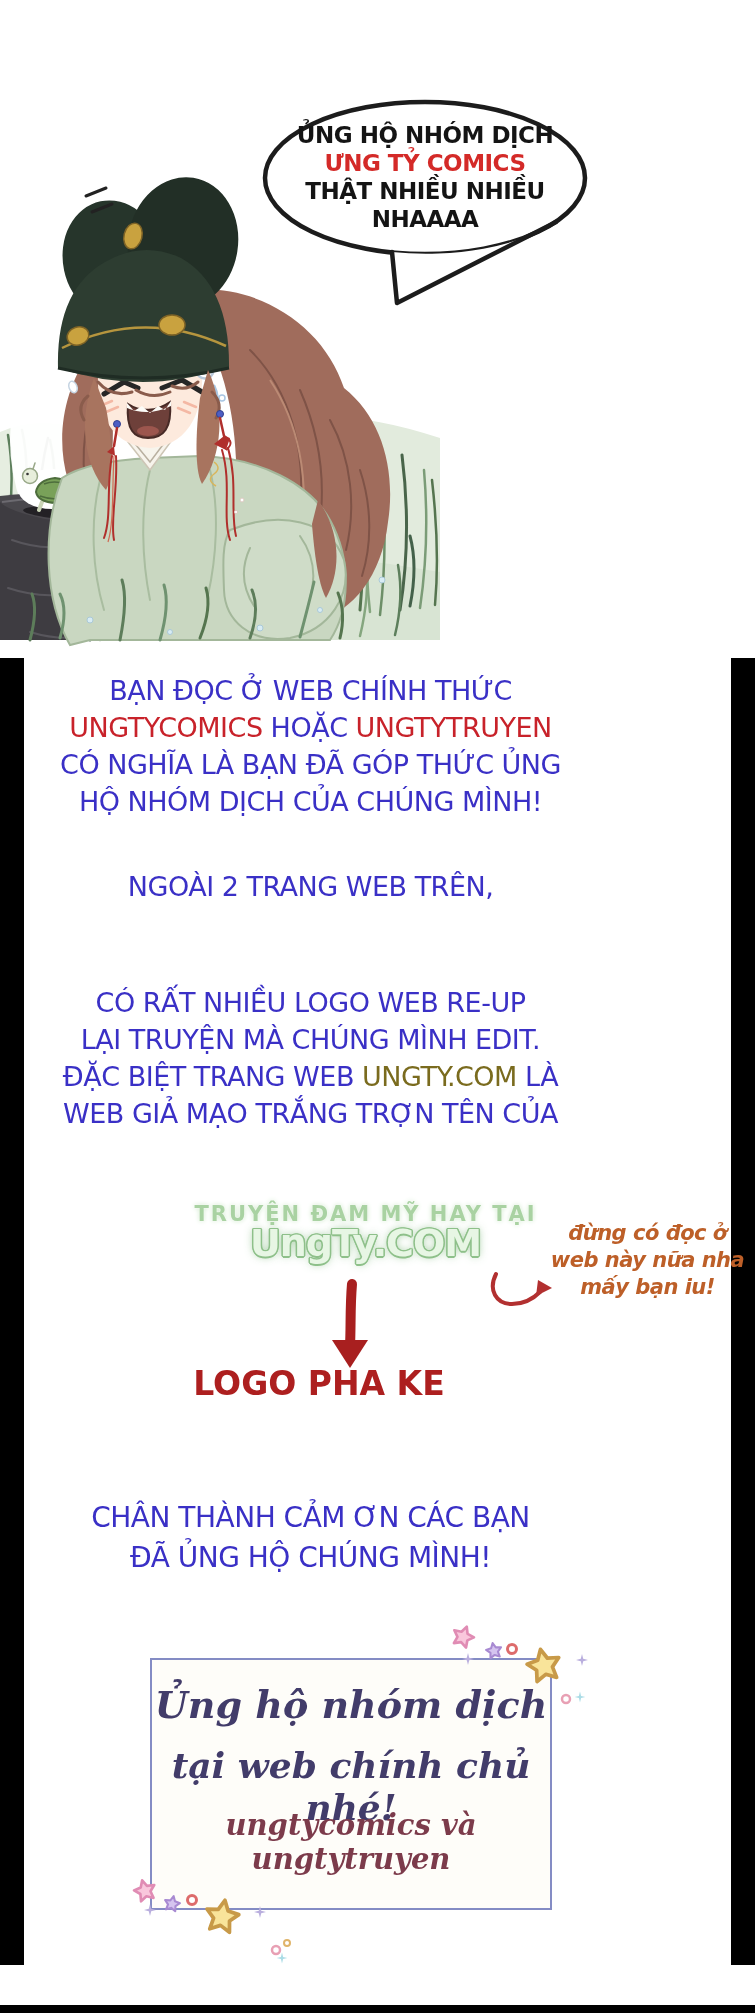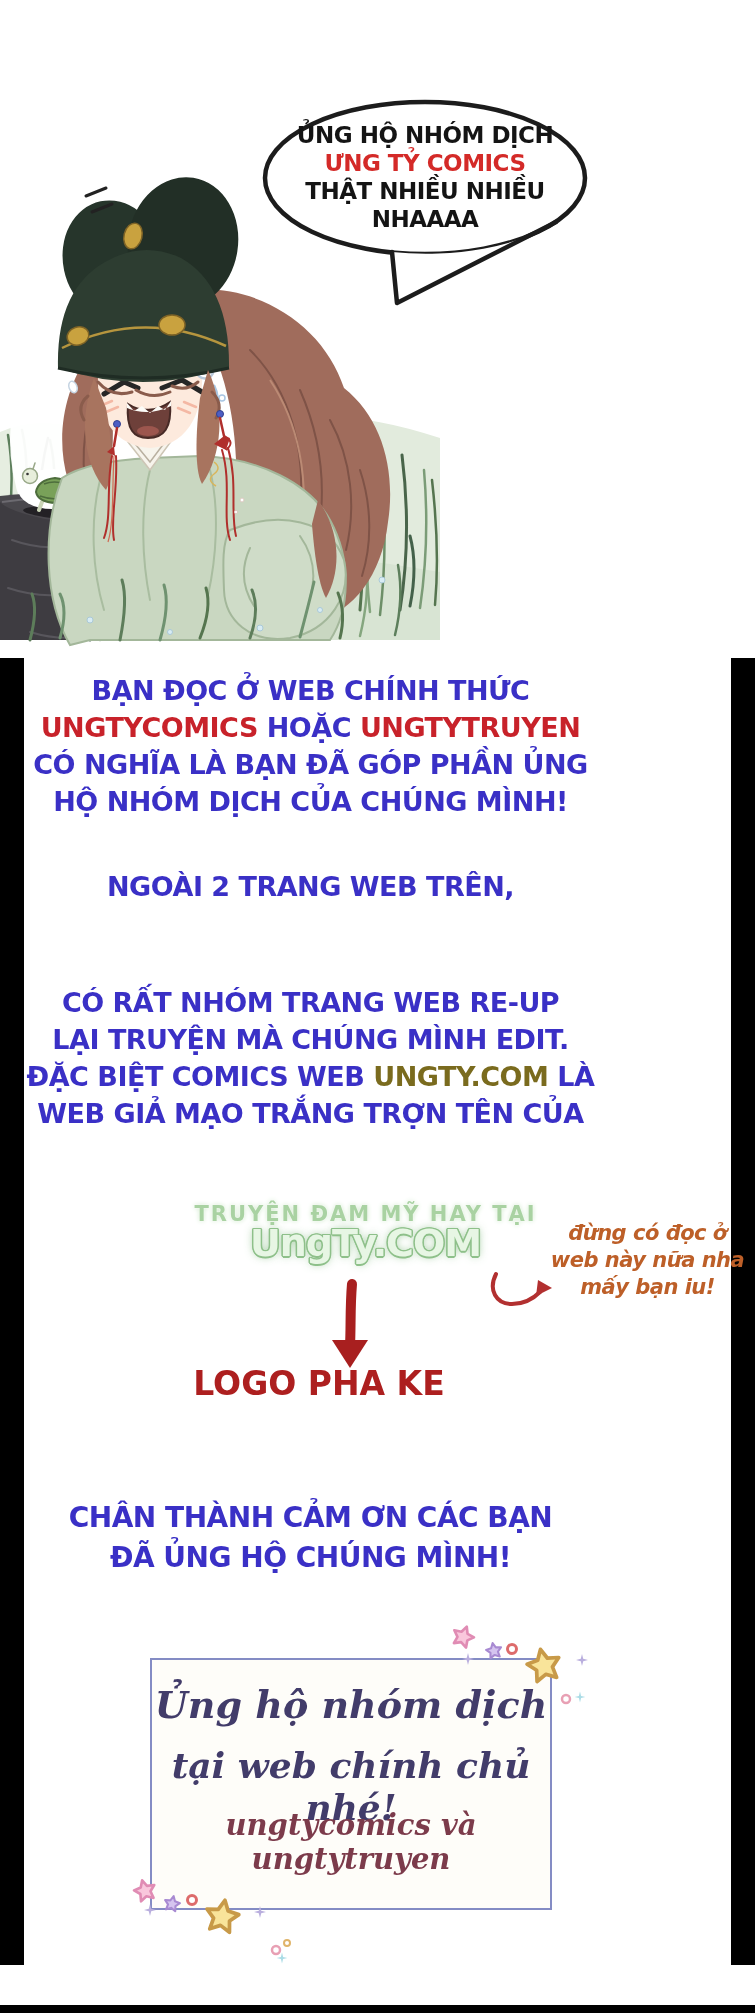--- a/index.html
+++ b/index.html
@@ -2,21 +2,21 @@
 <html><head>
 <meta charset="utf-8">
 <style>
   html,body{margin:0;padding:0;background:#ffffff;}
   .page{position:relative;width:755px;height:2013px;background:#ffffff;overflow:hidden;
         font-family:"DejaVu Sans",sans-serif;}
   .abs{position:absolute;}
   
   .bar{position:absolute;background:#000;}
   
-  .comic{position:absolute;left:24px;width:573px;text-align:center;font-weight:bold;
+  .comic{position:absolute;left:24px;width:573px;text-align:center;font-weight:normal;
          letter-spacing:-0.5px;color:#3a30c6;}
   .fs27{font-size:27px;line-height:37px;}
   .fs28{font-size:28px;line-height:40px;}
   .t-red{color:#c8222a;}
   .t-olive{color:#7a6b1e;}
   
   .bubble-text{position:absolute;left:285px;top:121px;width:280px;text-align:center;
                font-weight:bold;font-size:23px;line-height:28px;color:#141414;letter-spacing:-0.5px;}
   .bubble-text .t-red{color:#d42a28;}
   
@@ -237,32 +237,32 @@
     <div>NHAAAA</div>
   </div>
 
   <div class="bar" style="left:0;top:658px;width:24px;height:1307px;"></div>
   <div class="bar" style="left:731px;top:658px;width:24px;height:1307px;"></div>
   <div class="bar" style="left:0;top:2005px;width:755px;height:8px;"></div>
 
   <div class="comic fs27" style="top:672px;">
     <div>BẠN ĐỌC Ở WEB CHÍNH THỨC</div>
     <div><span class="t-red">UNGTYCOMICS</span><span> HOẶC </span><span class="t-red">UNGTYTRUYEN</span></div>
-    <div>CÓ NGHĨA LÀ BẠN ĐÃ GÓP PHẦN ỦNG</div>
+    <div>CÓ NGHĨA LÀ BẠN ĐÃ GÓP THỨC ỦNG</div>
     <div>HỘ NHÓM DỊCH CỦA CHÚNG MÌNH!</div>
   </div>
 
   <div class="comic fs27" style="top:868px;text-align:center;">
     <div>NGOÀI 2 TRANG WEB TRÊN,</div>
   </div>
 
   <div class="comic fs27" style="top:984px;">
-    <div>CÓ RẤT NHÓM TRANG WEB RE-UP</div>
+    <div>CÓ RẤT NHIỀU LOGO WEB RE-UP</div>
     <div>LẠI TRUYỆN MÀ CHÚNG MÌNH EDIT.</div>
-    <div><span>ĐẶC BIỆT COMICS WEB </span><span class="t-olive">UNGTY.COM</span><span> LÀ</span></div>
+    <div><span>ĐẶC BIỆT TRANG WEB </span><span class="t-olive">UNGTY.COM</span><span> LÀ</span></div>
     <div>WEB GIẢ MẠO TRẮNG TRỢN TÊN CỦA</div>
   </div>
 
   <div class="logo-tagline">TRUYỆN ĐAM MỸ HAY TẠI</div>
   <div class="logo-site">UngTy.COM</div>
 
   <svg class="abs" style="left:300px;top:1262px;" width="300" height="120" viewBox="0 0 300 120">
     <g>
       <path d="M52,22 C50,45 51,65 50,84" fill="none" stroke="#a81f1f" stroke-width="10" stroke-linecap="round"></path>
       <path d="M32,78 L50,106 L68,78 Z" fill="#a81f1f"></path>

